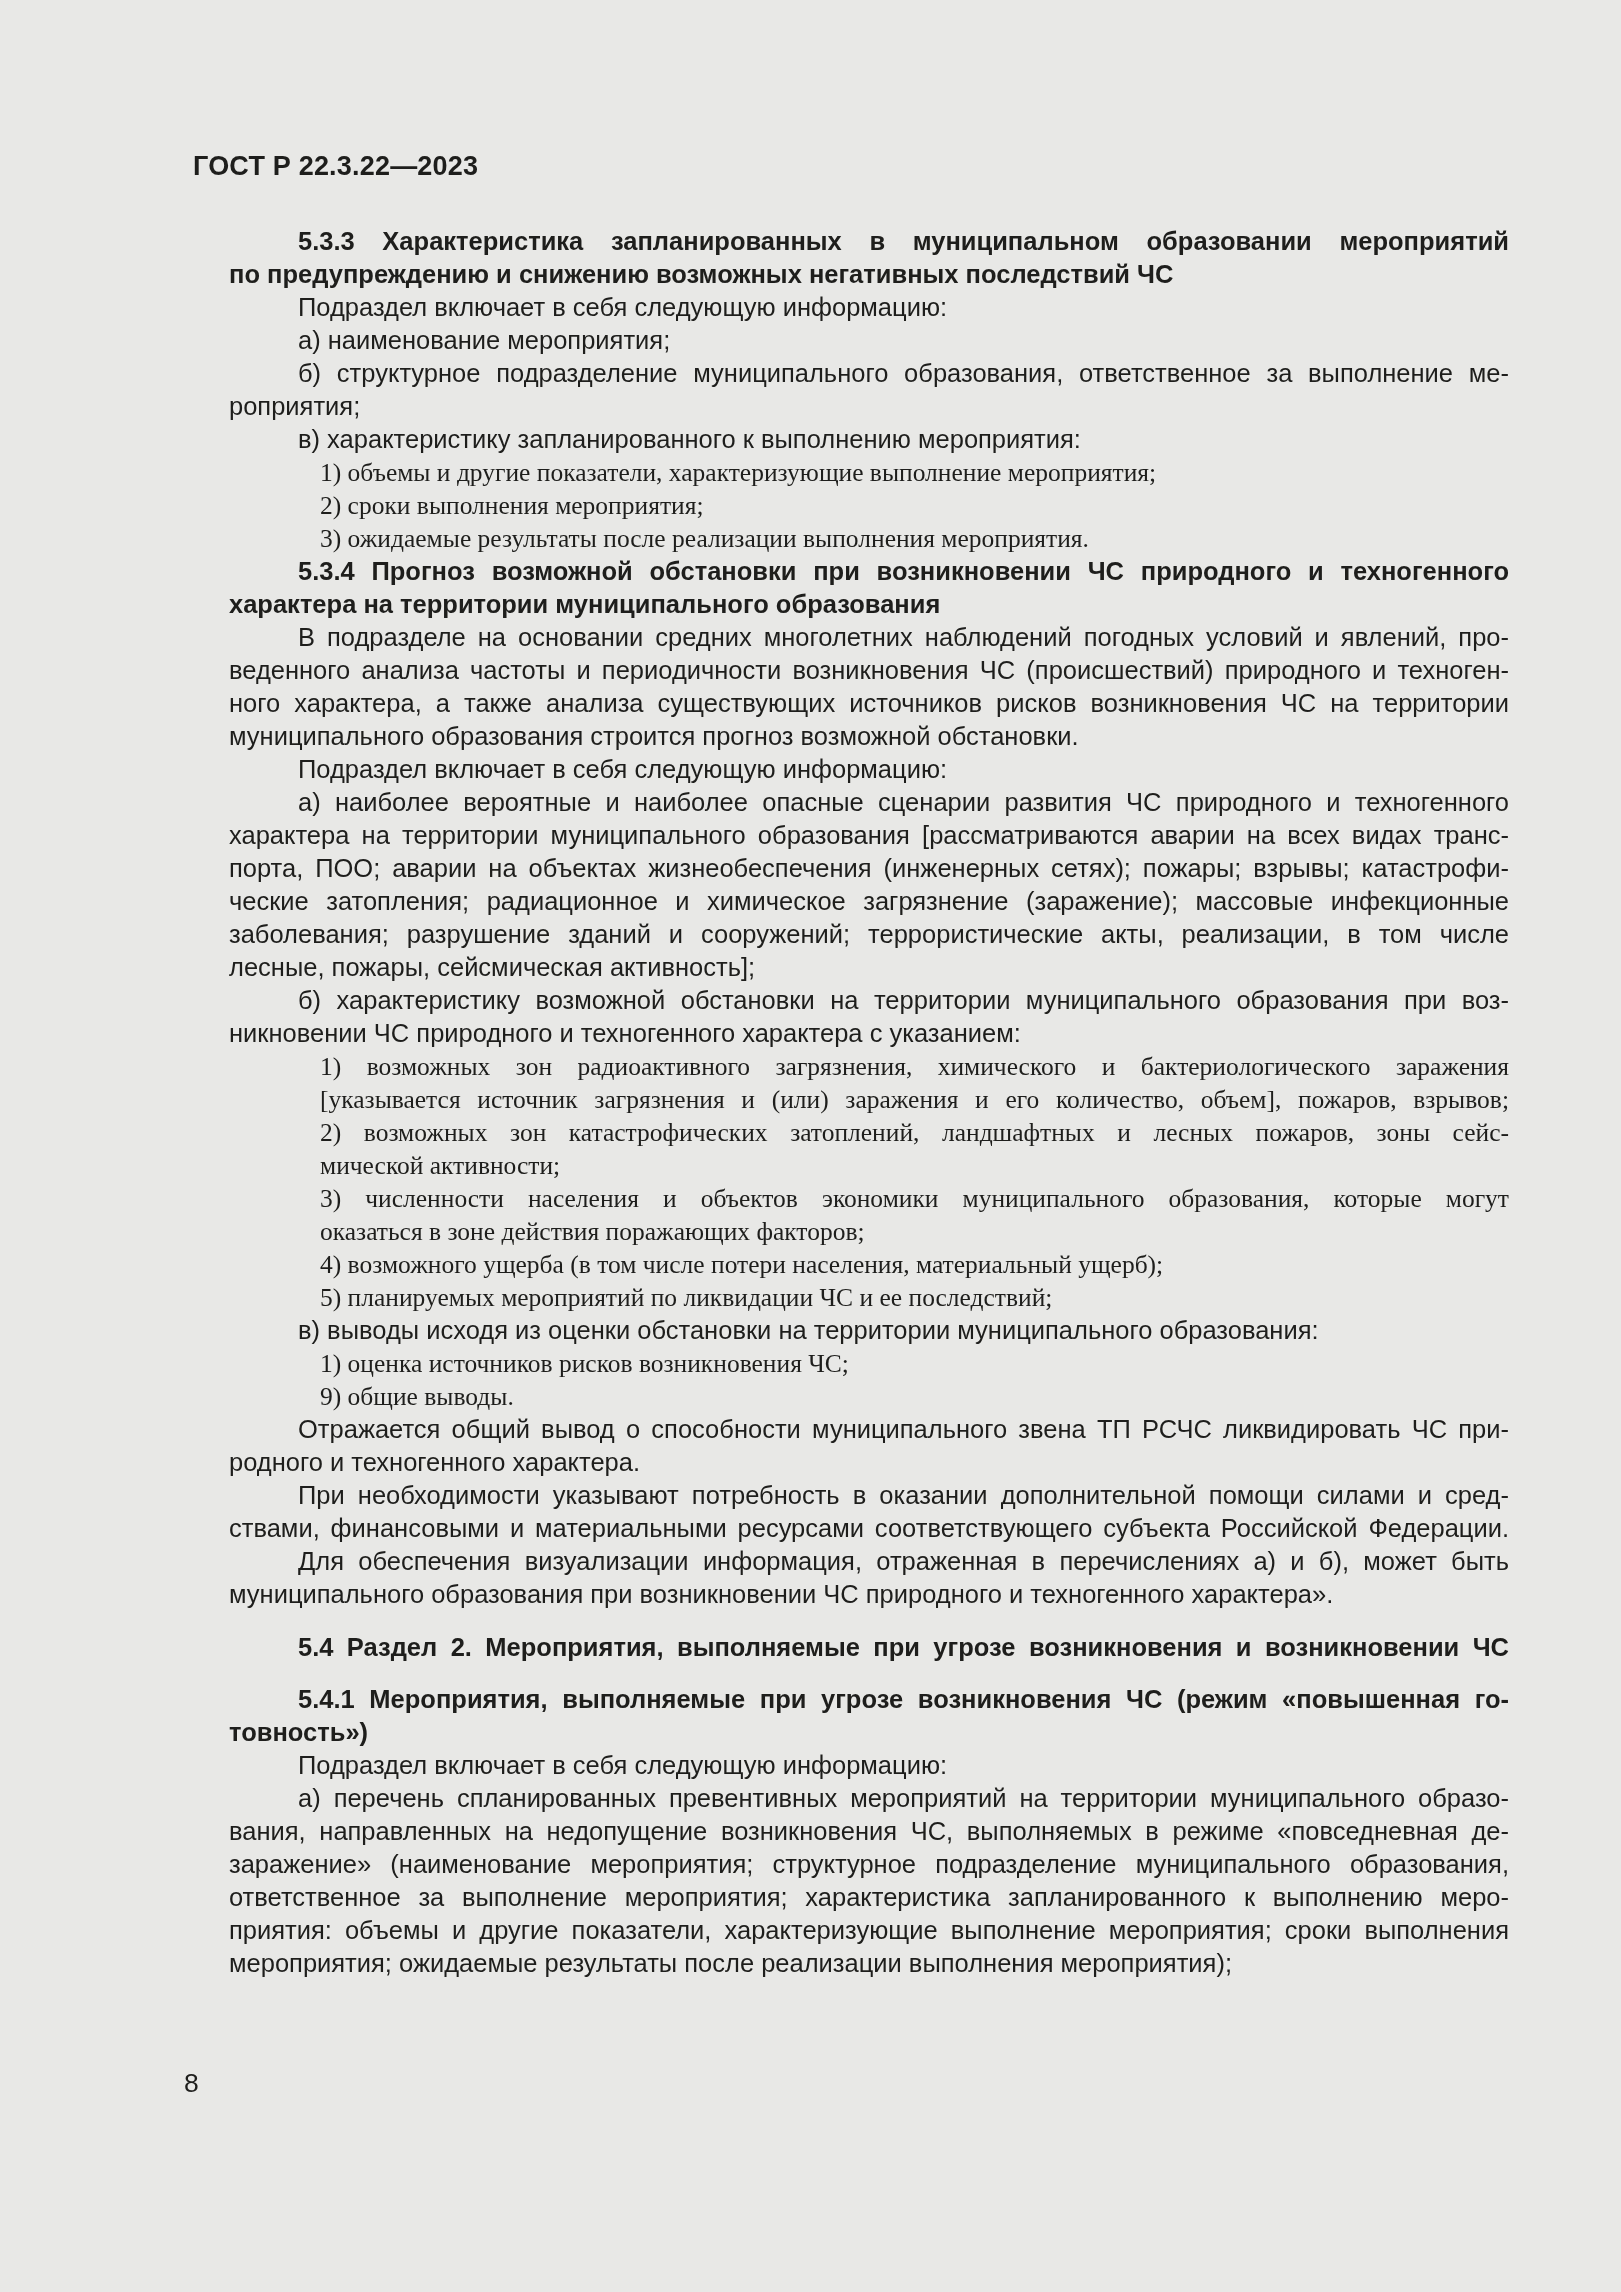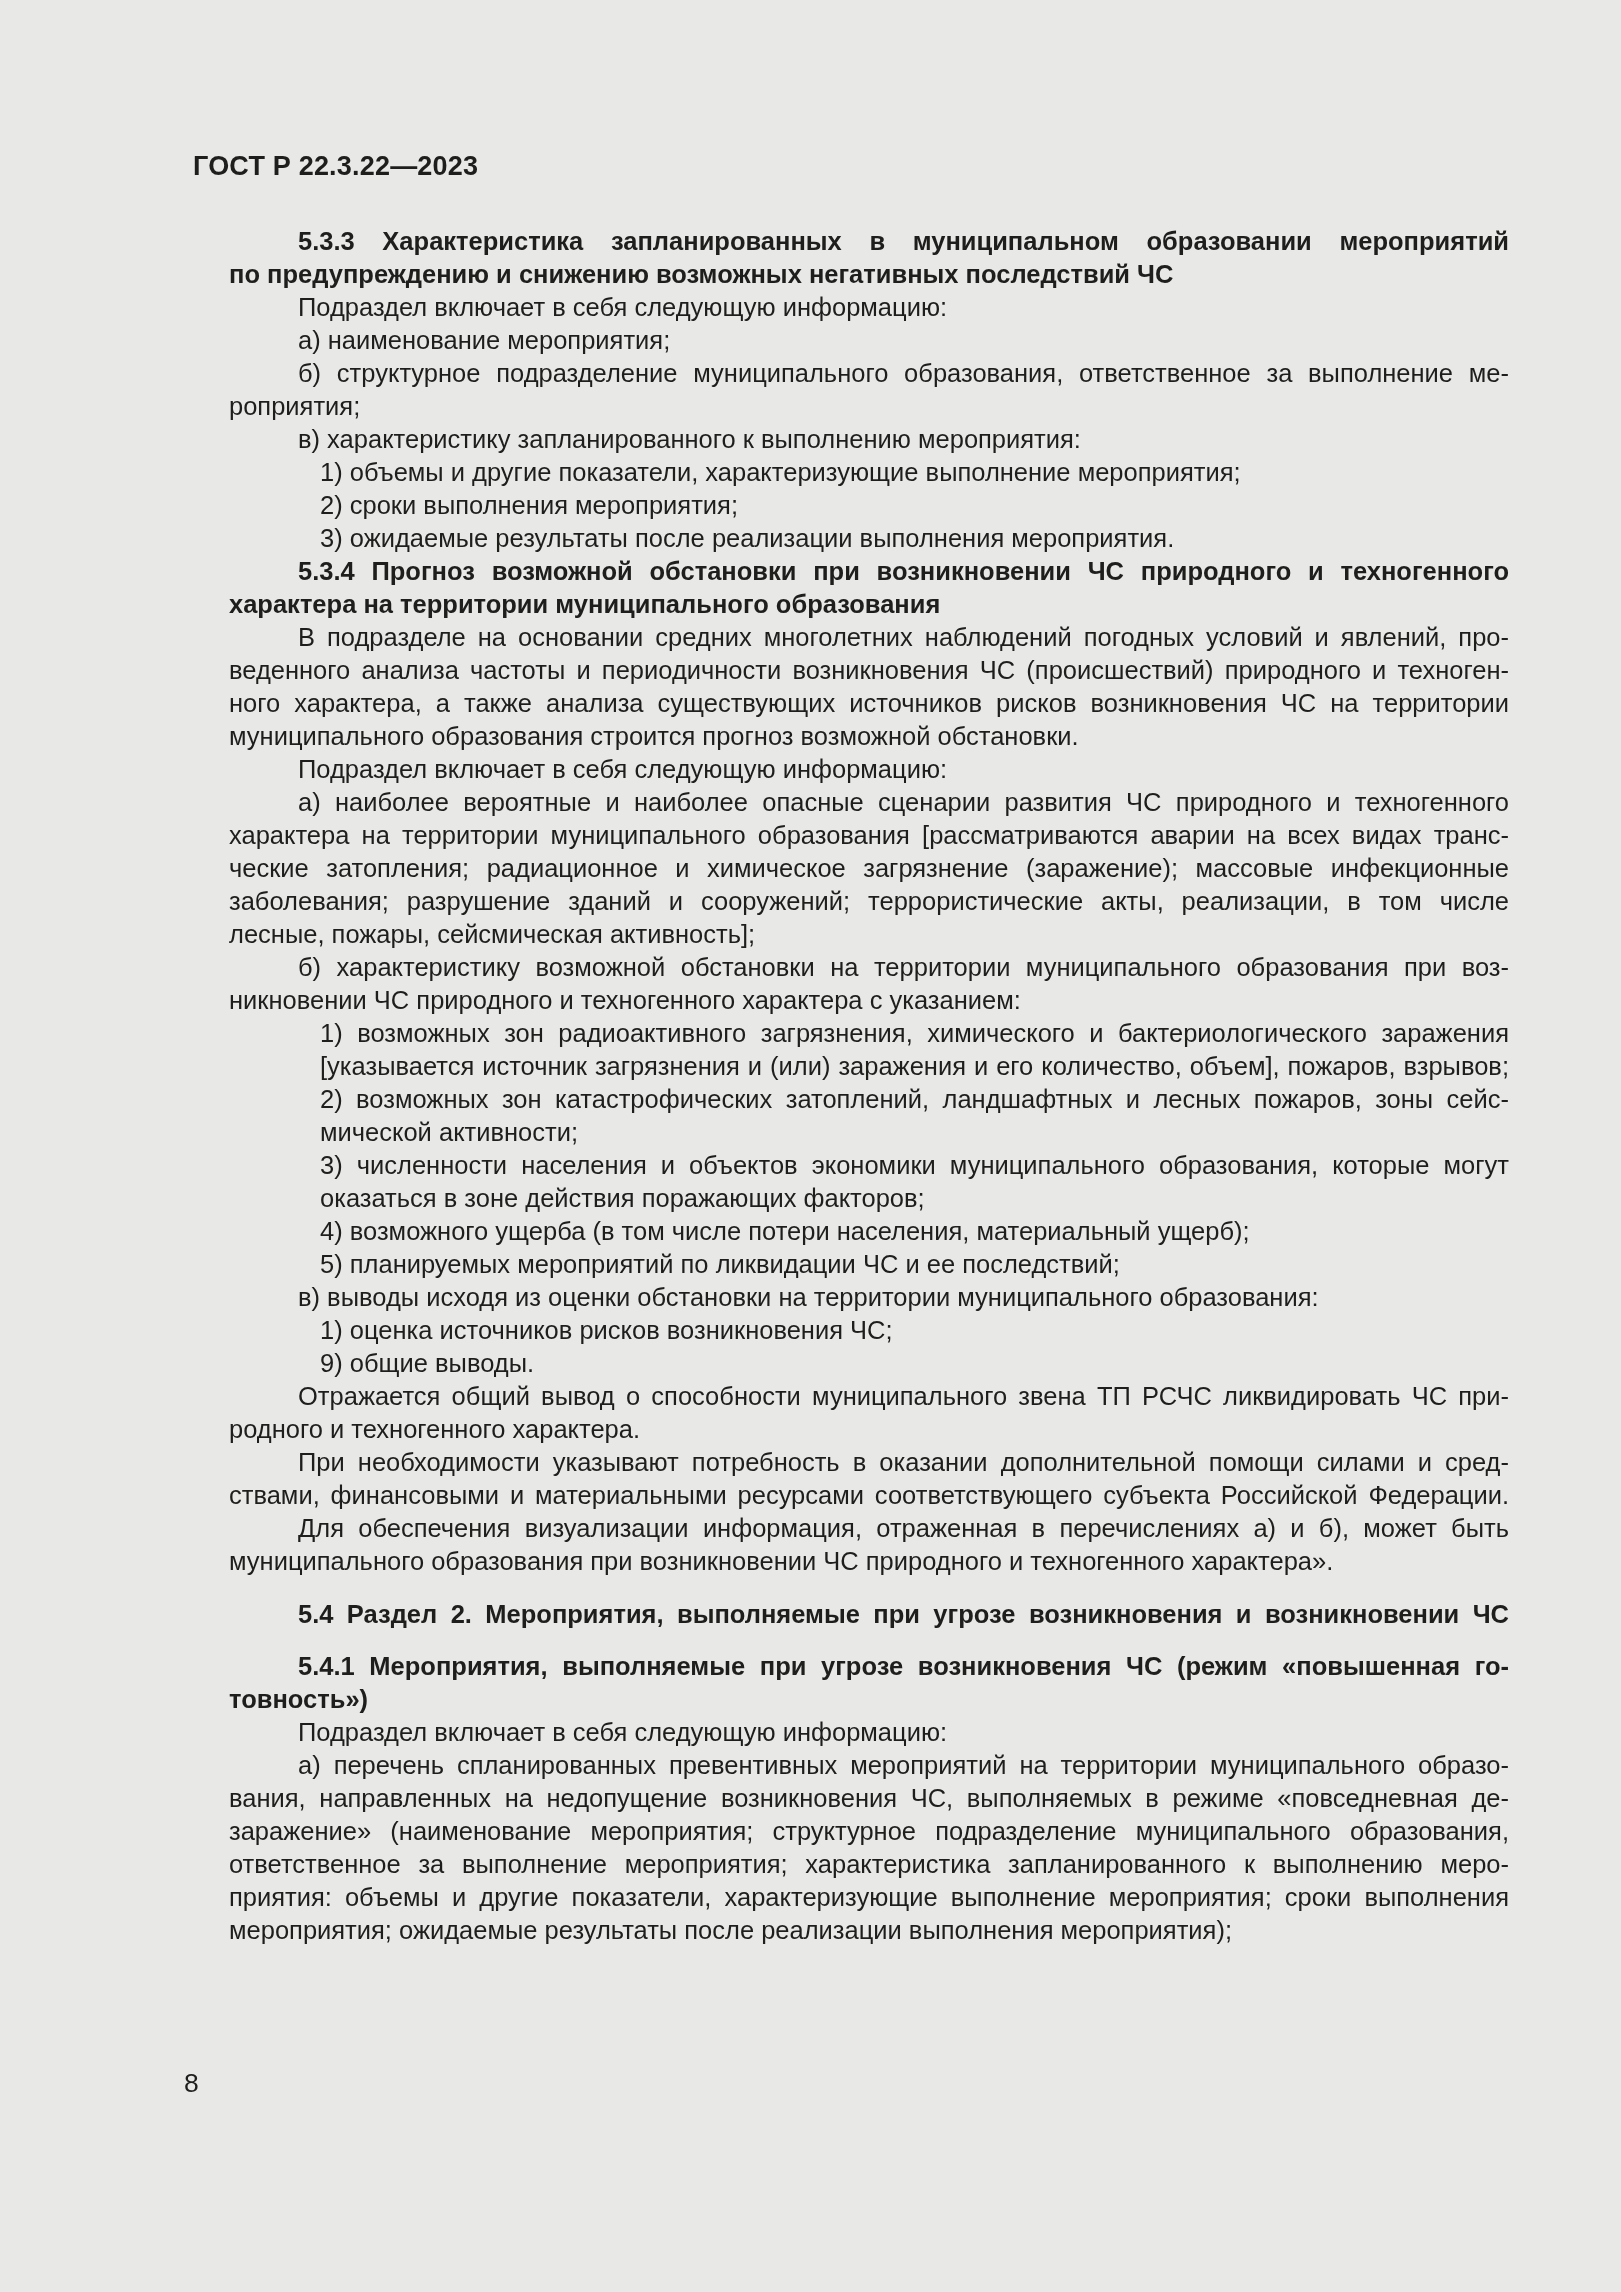--- a/index.html
+++ b/index.html
@@ -17,21 +17,21 @@
     letter-spacing:0.2px;
   }
   .content{
     position:absolute;left:193px;top:225px;width:1316px;
     font-size:25.5px;
   }
   .ln{line-height:33px;height:33px;overflow:hidden;margin-left:36px;}
   .j{text-align:justify;text-align-last:justify;}
   .l{text-align:left;text-align-last:left;}
   .i{padding-left:69px;}
-  .n{padding-left:91px;}
+  .n{padding-left:91px;font-family:Liberation Serif, serif;}
   .hb{font-weight:bold;}
   .mt{margin-top:19.6px;}
   .page-number{
     position:absolute;left:184px;top:2067px;
     font-size:26.5px;line-height:32px;
   }
 </style>
 </head>
 <body>
 
@@ -85,20 +85,21 @@
     <div class="ln l">муниципального образования строится прогноз возможной обстановки.</div>
   </div>
 
   <div class="blk">
     <div class="ln l i">Подраздел включает в себя следующую информацию:</div>
   </div>
 
   <div class="blk">
     <div class="ln j i">а) наиболее вероятные и наиболее опасные сценарии развития ЧС природного и техногенного</div>
     <div class="ln j">характера на территории муниципального образования [рассматриваются аварии на всех видах транс-</div>
+    <div class="ln j">порта, ПОО; аварии на объектах жизнеобеспечения (инженерных сетях); пожары; взрывы; катастрофи-</div>
     <div class="ln j">ческие затопления; радиационное и химическое загрязнение (заражение); массовые инфекционные</div>
     <div class="ln j">заболевания; разрушение зданий и сооружений; террористические акты, реализации, в том числе</div>
     <div class="ln l">лесные, пожары, сейсмическая активность];</div>
   </div>
 
   <div class="blk">
     <div class="ln j i">б) характеристику возможной обстановки на территории муниципального образования при воз-</div>
     <div class="ln l">никновении ЧС природного и техногенного характера с указанием:</div>
   </div>
 

